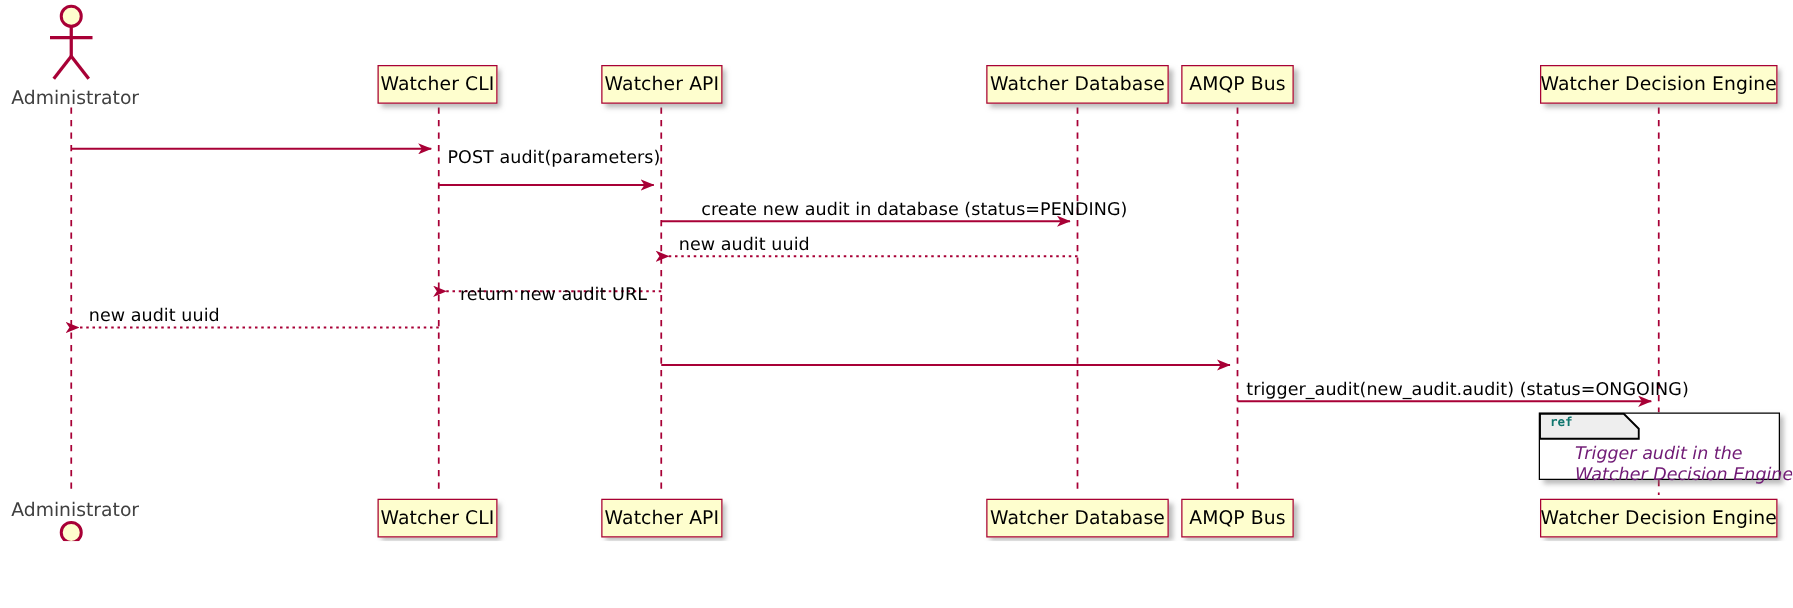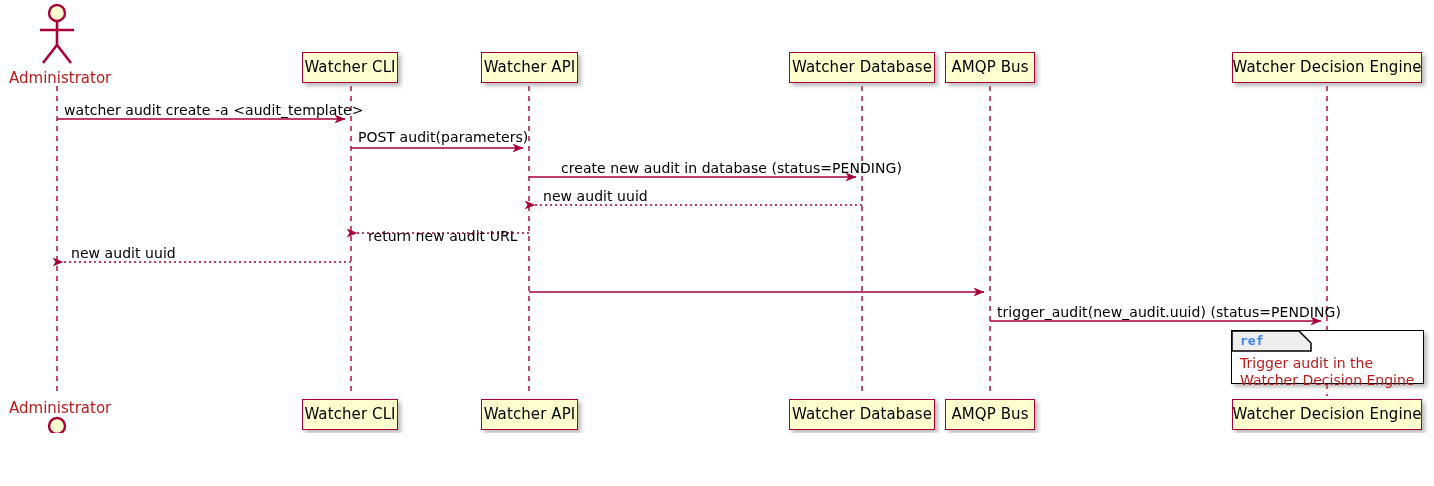--- a/index.html
+++ b/index.html
@@ -36,21 +36,21 @@
     display: flex;
     align-items: center;
     justify-content: center;
     white-space: nowrap;
     box-shadow: 3px 3px 4px rgba(130,130,130,0.55);
     letter-spacing: 0.1px;
   }
   .actor-label {
     position: absolute;
     font-size: 15px;
-    color: #b91c1c;
+    color: #404040;
     white-space: nowrap;
   }
   .msg-label {
     position: absolute;
     font-size: 14px;
     color: #000000;
     white-space: nowrap;
     letter-spacing: 0.05px;
   }
   .refbox {
@@ -59,31 +59,32 @@
     background: #FFFFFF;
     border: 1.5px solid #000000;
     box-shadow: 3px 3px 4px rgba(130,130,130,0.55);
   }
   .ref-tab-text {
     position: absolute;
     left: 8px;
     top: 2px;
     font-family: "DejaVu Sans Mono", monospace;
     font-weight: bold;
-    font-size: 13px;
-    color: #3b82f6;
+    font-size: 10px;
+    color: #0f766e;
   }
   .ref-body {
     position: absolute;
-    left: 8px;
+    left: 28px;
     top: 22px;
     font-size: 14px;
-    color: #b91c1c;
+    color: #701a75;
     line-height: 17px;
     white-space: pre;
+    font-style: italic;
   }
 </style>
 </head>
 <body>
 
 <div id="diagram">
 
   <svg class="layer" viewBox="0 0 1434 486" xmlns="http://www.w3.org/2000/svg">
     <defs>
       <marker id="arrowR" markerWidth="11" markerHeight="9" refX="10.5" refY="4.5" orient="auto" markerUnits="userSpaceOnUse">
@@ -160,27 +161,26 @@
   <div class="participant" style="left:945px; top:399px; width:90px; height:31px;">
     <span>AMQP Bus</span>
   </div>
   <div class="participant" style="left:1232px; top:399px; width:190px; height:31px;">
     <span>Watcher Decision Engine</span>
   </div>
 
   <div class="actor-label" style="left:9px; top:69px;">Administrator</div>
   <div class="actor-label" style="left:9px; top:399px;">Administrator</div>
 
-  <div class="msg-label" style="left:64px; top:102px;">watcher audit create -a &lt;audit_template&gt;</div>
-  <div class="msg-label" style="left:358px; top:129px;">POST audit(parameters)</div>
+  <div class="msg-label" style="left:358px; top:118px;">POST audit(parameters)</div>
   <div class="msg-label" style="left:561px; top:160px;">create new audit in database (status=PENDING)</div>
   <div class="msg-label" style="left:543px; top:188px;">new audit uuid</div>
   <div class="msg-label" style="left:368px; top:228px;">return new audit URL</div>
   <div class="msg-label" style="left:71px; top:245px;">new audit uuid</div>
-  <div class="msg-label" style="left:997px; top:304px;">trigger_audit(new_audit.uuid) (status=PENDING)</div>
+  <div class="msg-label" style="left:997px; top:304px;">trigger_audit(new_audit.audit) (status=ONGOING)</div>
 
   <div class="refbox" style="left:1231px; top:330px; width:193px; height:54px;">
     <svg width="193" height="54" style="position:absolute;left:-1px;top:-1px;">
       <path d="M1,1 L68,1 L80,13 L80,21 L1,21 Z" fill="#EEEEEE" stroke="#000000" stroke-width="1.5"></path>
     </svg>
     <div class="ref-tab-text">ref</div>
     <div class="ref-body" style="top:24px;">Trigger audit in the</div>
     <div class="ref-body" style="top:41px;">Watcher Decision Engine</div>
   </div>
 

